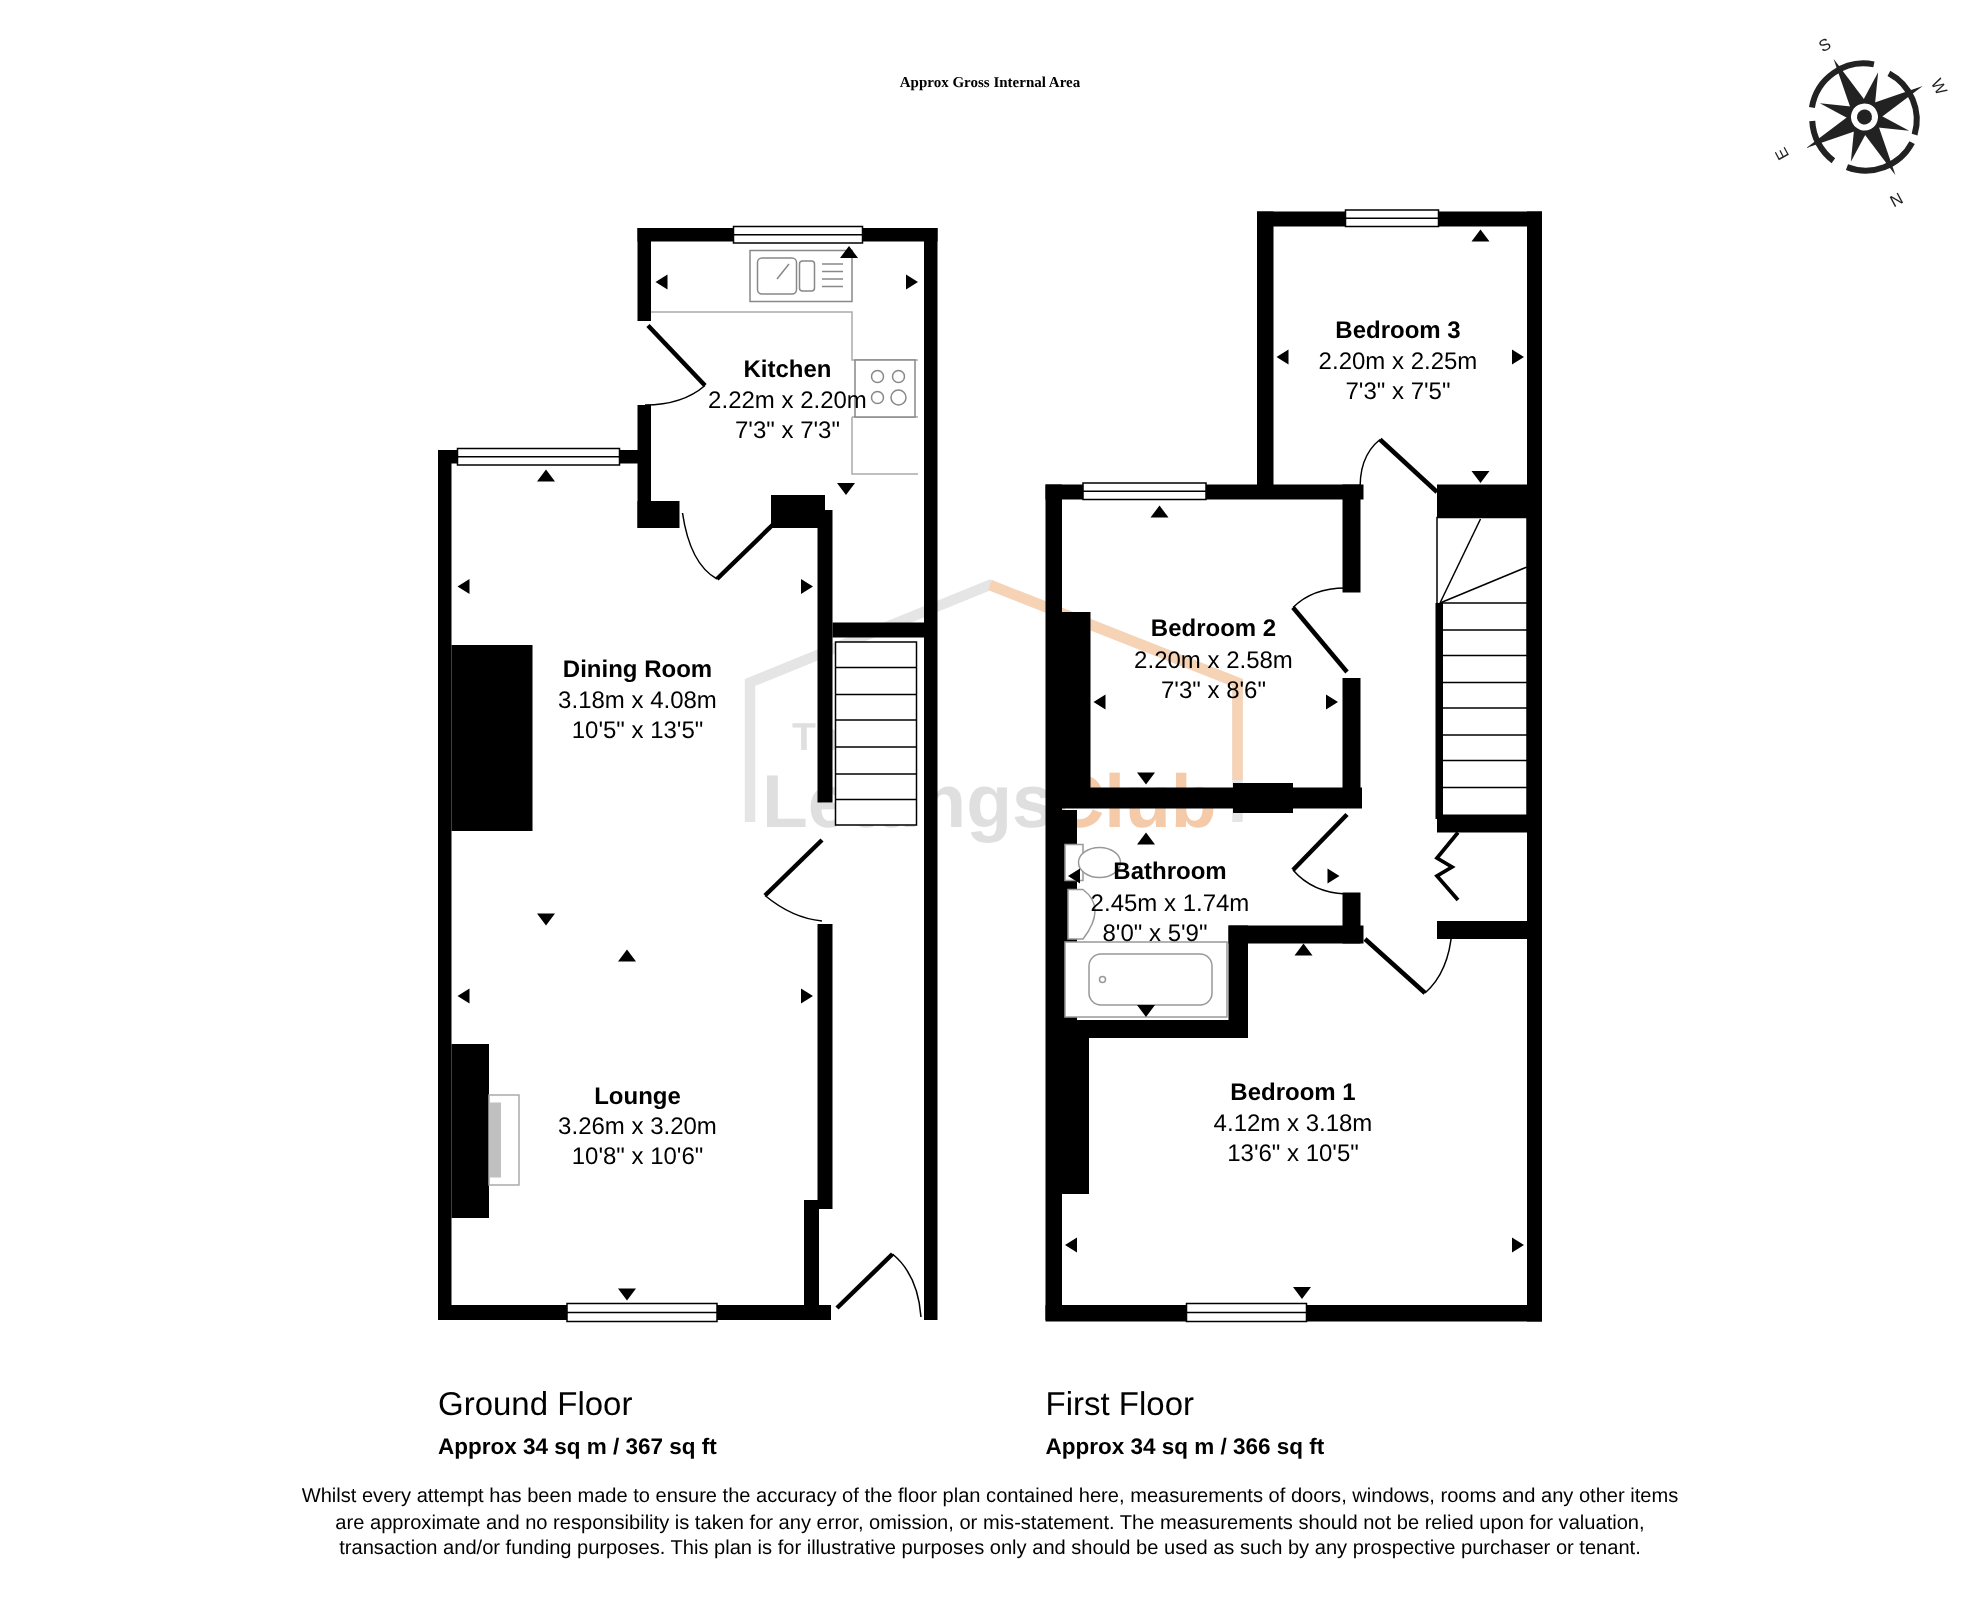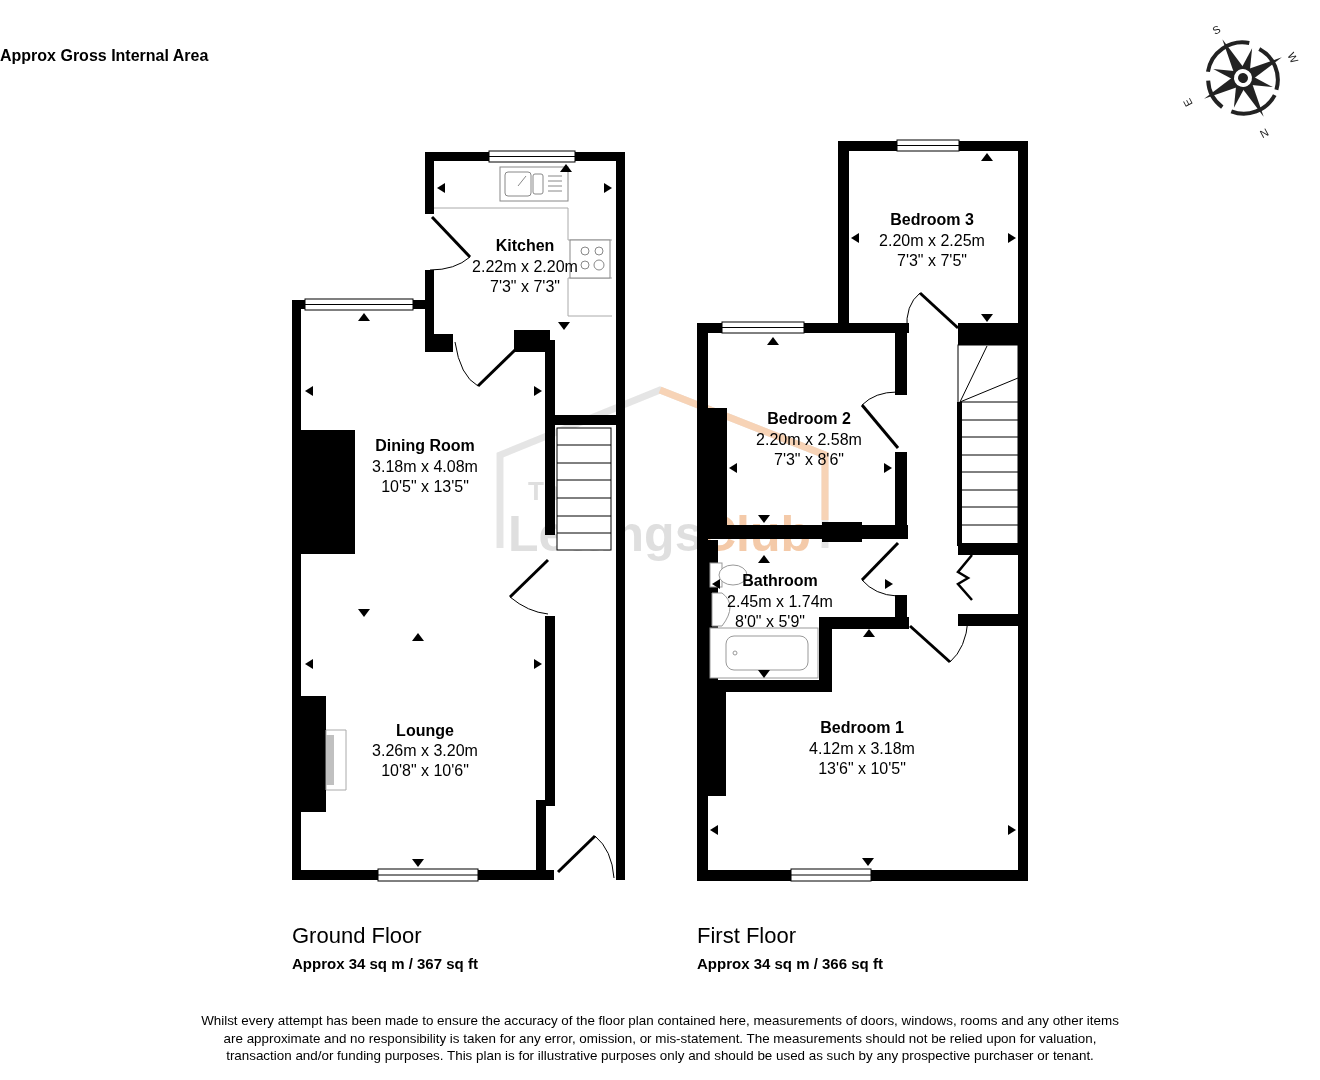--- a/index.html
+++ b/index.html
@@ -1,25 +1,25 @@
 <!DOCTYPE html>
 <html><head>
 <meta charset="utf-8">
 <style>
   html, body { margin:0; padding:0; background:#ffffff; }
   body { width:1320px; height:1080px; position:relative; overflow:hidden; font-family:"Liberation Sans", sans-serif; color:#000; }
   .abs { position:absolute; }
-  .gia { left:0; width:1320px; top:47px; font-weight:bold; font-size:16px; line-height:17px; }
+  .gia { left:0; width:1320px; top:47px; text-align:center; font-weight:bold; font-size:10px; line-height:17px;font-family:Liberation Serif, serif; }
   #plan { position:absolute; left:0; top:0; }
   .room-label { font-family:"Liberation Sans", sans-serif; text-anchor:middle; }
   .rname { font-weight:bold; font-size:16px; }
   .rdim { font-size:16px; }
   .floor-title { font-size:22px; }
   .floor-area { font-size:15px; font-weight:bold; }
-  .disclaimer { left:200px; width:920px; top:988px; text-align:center; font-size:13.4px; line-height:17.5px;margin-top:24px; }
+  .disclaimer { left:200px; width:920px; top:988px; text-align:center; font-size:13.4px; line-height:17.5px; }
   .wm-text { font-family:"Liberation Sans", sans-serif; font-weight:bold; }
 </style>
 </head>
 <body>
 
 <div class="abs gia">
   <div>Approx Gross Internal Area</div>
 </div>
 
 <svg id="plan" width="1320" height="1080" viewBox="0 0 1320 1080">

